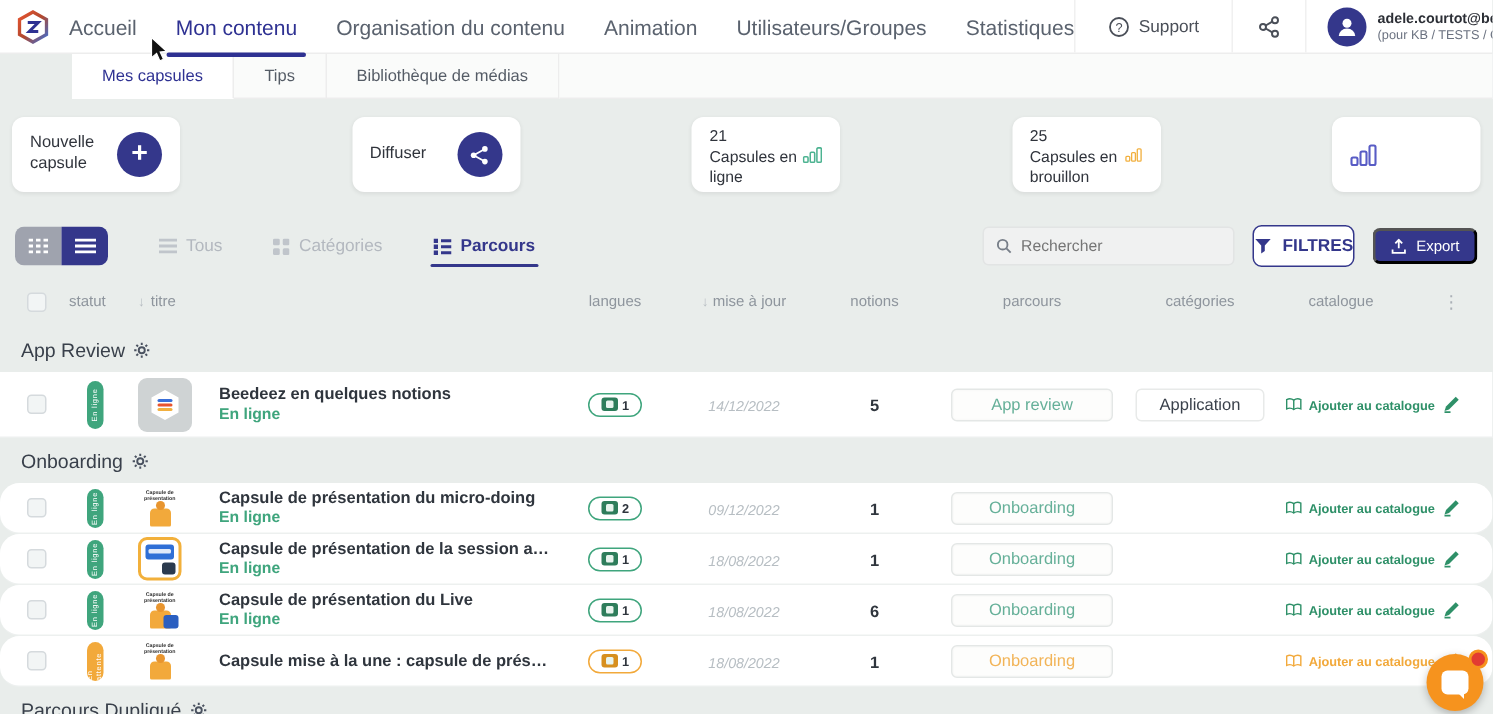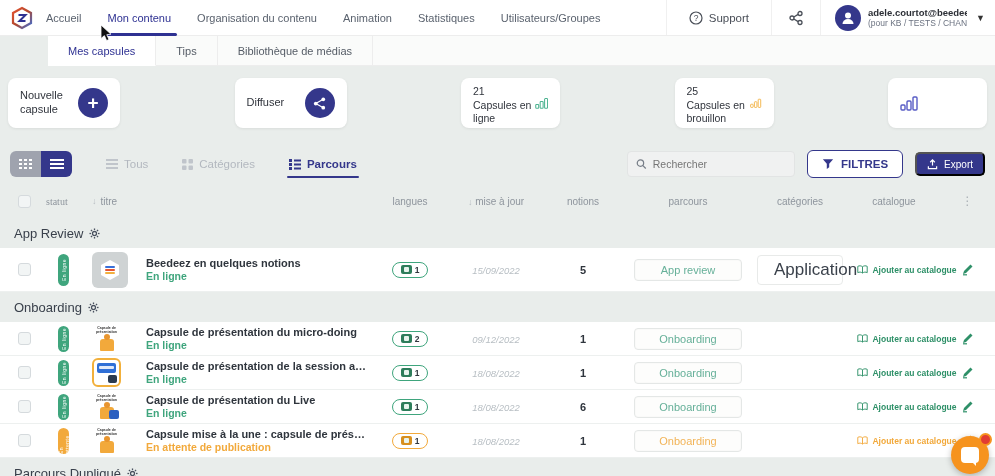--- a/index.html
+++ b/index.html
@@ -3,21 +3,21 @@
 <meta charset="utf-8">
 <style>
   * { margin:0; padding:0; box-sizing:border-box; }
   html,body { width:995px; height:476px; }
   body { font-family:"Liberation Sans","DejaVu Sans",sans-serif; background:#e9edeb; overflow:hidden; position:relative; font-size:12px; color:#3c4450; }
 
   
   .topbar { height:36px; background:#fff; display:flex; align-items:center; border-bottom:1px solid #ededed; position:relative; z-index:5; }
   .logo { width:24px; height:24px; margin:0 12px 0 10px; flex:0 0 auto; }
   .nav { display:flex; align-items:center; gap:26px; }
-  .nav-item { font-size:11px; color:#5a626e; cursor:pointer; white-space:nowrap; position:relative; padding:10px 0; }
+  .nav-item { font-size:14px; color:#5a626e; cursor:pointer; white-space:nowrap; position:relative; padding:10px 0; }
   .nav-item.active { color:#2e3192; font-weight:normal; }
   .nav-item.active::after { content:""; position:absolute; left:-6px; right:-6px; bottom:-2px; height:3px; background:#2e3192; border-radius:2px; }
   .topbar-right { margin-left:auto; display:flex; align-items:center; height:100%; }
   .support { display:flex; align-items:center; gap:6px; padding:0 22px; height:100%; border-left:1px solid #f0f0f0; font-size:11.5px; color:#4a4f58; cursor:pointer; }
   .share-top { display:flex; align-items:center; padding:0 16px; height:100%; border-left:1px solid #f0f0f0; cursor:pointer; }
   .userbox { display:flex; align-items:center; gap:7px; padding:0 10px 0 14px; height:100%; border-left:1px solid #f0f0f0; cursor:pointer; max-width:175px; }
   .avatar { width:26px; height:26px; border-radius:50%; background:#34378b; display:flex; align-items:center; justify-content:center; flex:0 0 auto; }
   .user-meta { width:118px; overflow:hidden; }
   .user-email { font-size:9.5px; font-weight:bold; color:#2c2f36; white-space:nowrap; }
   .user-org { font-size:8.5px; color:#6b7280; white-space:nowrap; }
@@ -46,46 +46,46 @@
   .view-toggle { display:flex; border-radius:6px; overflow:hidden; margin-right:32px; }
   .vt-btn { width:31px; height:26px; display:flex; align-items:center; justify-content:center; cursor:pointer; }
   .vt-grid { background:#9fa3ae; }
   .vt-list { background:#34378b; }
   .seg { display:flex; align-items:center; gap:6px; margin-right:30px; font-size:11.5px; color:#b3b8bf; cursor:pointer; position:relative; padding:6px 2px; }
   .seg.active { color:#34378b; font-weight:bold; }
   .seg.active::after { content:""; position:absolute; left:0; right:0; bottom:-2px; height:2px; background:#34378b; border-radius:2px; }
   .toolbar-right { margin-left:auto; display:flex; align-items:center; gap:12px; }
   .searchbox { width:168px; height:26px; background:#f0f1f1; border:1px solid #e2e4e4; border-radius:4px; display:flex; align-items:center; padding:0 8px; gap:6px; }
   .searchbox input { border:none; outline:none; background:transparent; font-size:10.5px; color:#7a828c; width:100%; font-family:inherit; }
-  .btn-filtres { height:28px; border:1px solid #34378b; border-radius:6px; background:#fff; color:#34378b; font-weight:bold; font-size:11.5px; display:flex; align-items:center; gap:7px; padding:0 14px; cursor:pointer; }
+  .btn-filtres { height:28px; border:1px solid #34378b; border-radius:6px; background:#fff; color:#34378b; font-weight:bold; font-size:11.5px; display:flex; align-items:center; gap:7px; padding:0 0; cursor:pointer; }
   .btn-export { height:24px; border-radius:5px; background:#34378b; color:#fff; font-size:10px; display:flex; align-items:center; gap:6px; padding:0 10px; cursor:pointer; }
 
   
   .thead { display:flex; align-items:center; padding:6px 0 10px 0; font-size:10px; color:#8e959d; }
   .c-check { width:34px; padding-left:18px; display:flex; align-items:center; }
   .checkbox { width:13px; height:13px; border:1.5px solid #d5dadd; border-radius:3px; background:#f2f5f5; cursor:pointer; flex:0 0 auto; }
-  .h-statut { width:58px; padding-left:12px;font-family:Liberation Serif, serif; }
+  .h-statut { width:58px; padding-left:12px; }
   .h-titre { flex:1; display:flex; gap:4px; align-items:center; }
   .sort-arrow { color:#b6bcc1; font-size:9px; cursor:pointer; }
   .c-langues { width:80px; text-align:center; }
   .c-date { width:92px; text-align:center; }
   .c-notions { width:82px; text-align:center; }
   .c-parcours { width:128px; display:flex; justify-content:center; }
   .c-cat { width:96px; display:flex; justify-content:center; }
   .c-catalogue { width:92px; display:flex; justify-content:center; }
   .c-edit { width:55px; display:flex; justify-content:center; }
   .h-dots { color:#aab0b6; font-size:12px; cursor:pointer; }
   .h-center { justify-content:center; text-align:center; }
 
   .section-title { display:flex; align-items:center; gap:6px; padding:8px 0 7px 14px; font-size:13px; color:#39404b; }
   .gear { cursor:pointer; display:inline-flex; }
 
   .row { display:flex; align-items:center; background:#fff; border-bottom:1px solid #edf0ef; }
   .row.tall { height:44px; }
-  .row.slim { height:34px; }
+  .row.slim { height:34px;border-radius:13px; }
   .c-statut { width:58px; display:flex; justify-content:center; }
   .vpill { width:11px; height:32px; border-radius:6px; background:#3fa57d; color:#fff; display:flex; align-items:center; justify-content:center; writing-mode:vertical-rl; transform:rotate(180deg); font-size:5px; letter-spacing:.5px; overflow:hidden; }
   .slim .vpill { height:26px; }
   .pending .vpill { background:#f2a93b; }
   .c-thumb { width:54px; display:flex; align-items:center; }
   .thumb { width:36px; height:36px; border-radius:6px; overflow:hidden; position:relative; cursor:pointer; background:#cfd3d4; }
   .slim .thumb { width:29px; height:29px; }
   .thumb-caption { font-size:3.5px; color:#333; text-align:center; padding-top:2px; line-height:1.2; font-weight:bold; }
   .thumb-logo { background:#cfd3d4; display:flex; align-items:center; justify-content:center; }
   .thumb-doing { background:#fff; }
@@ -104,21 +104,21 @@
   .lang-pill { display:inline-flex; align-items:center; gap:3px; border:1px solid #3fa57d; border-radius:10px; padding:2px 8px; cursor:pointer; }
   .pending .lang-pill { border-color:#f2a93b; }
   .lang-flag { width:11px; height:9px; border-radius:2px; background:#2e7d5b; position:relative; }
   .lang-flag::after { content:""; position:absolute; inset:2px 3px; background:#e8f4ee; border-radius:1px; }
   .pending .lang-flag { background:#d78f1e; }
   .lang-count { font-size:8.5px; font-weight:bold; color:#2f353d; }
   .date { font-size:9.5px; font-style:italic; color:#b7bec3; }
   .notion { font-size:11px; font-weight:bold; color:#2f353d; }
   .parc-pill { border:1px solid #e4e7e6; background:#fdfdfc; border-radius:4px; padding:4px 0; width:108px; text-align:center; font-size:11px; color:#66b099; cursor:pointer; box-shadow:inset 0 0 0 1px rgba(0,0,0,.01); }
   .pending .parc-pill { color:#f2b458; }
-  .cat-pill { border:1px solid #e8eae9; background:#fff; border-radius:4px; padding:4px 16px; width:86px; text-align:center; font-size:17px; color:#3a414b; cursor:pointer; }
+  .cat-pill { border:1px solid #e8eae9; background:#fff; border-radius:4px; padding:4px 4px; width:86px; text-align:center; font-size:11px; color:#3a414b; cursor:pointer; }
   .catalogue-link { display:inline-flex; align-items:center; gap:4px; color:#2e9068; font-size:8.5px; font-weight:bold; cursor:pointer; white-space:nowrap;margin-left:26px; }
   .pending .catalogue-link { color:#f2a93b; }
   .edit-btn { cursor:pointer; display:inline-flex; }
 
   
   .cursor { position:absolute; left:100px; top:25px; z-index:50; pointer-events:none; }
   .chat-widget { position:absolute; right:6px; bottom:2px; width:38px; height:38px; border-radius:50%; background:#f6931e; display:flex; align-items:center; justify-content:center; box-shadow:0 2px 6px rgba(0,0,0,.25); cursor:pointer; z-index:40; }
   .chat-glyph { width:18px; height:16px; background:#fff; border-radius:4px; position:relative; }
   .chat-glyph::after { content:""; position:absolute; bottom:-3px; right:3px; width:6px; height:6px; background:#fff; clip-path:polygon(0 0,100% 0,100% 100%); }
   .chat-badge { position:absolute; top:-3px; right:-3px; width:13px; height:13px; border-radius:50%; background:#e23c32; border:2px solid #f6931e; }
@@ -136,22 +136,22 @@
     </linearGradient>
       </defs>
     <polygon points="12,2 21,7 21,17 12,22 3,17 3,7" fill="#fff" stroke="url(#lg)" stroke-width="2.2"></polygon>
     <path d="M8.5 9 h7 l-6 6 h6" stroke="#2e3192" stroke-width="2" fill="none"></path>
   </svg>
   <div class="nav">
     <div class="nav-item">Accueil</div>
     <div class="nav-item active">Mon contenu</div>
     <div class="nav-item">Organisation du contenu</div>
     <div class="nav-item">Animation</div>
+    <div class="nav-item">Utilisateurs/Groupes</div>
     <div class="nav-item">Statistiques</div>
-    <div class="nav-item">Utilisateurs/Groupes</div>
   </div>
   <div class="topbar-right">
     <div class="support">
       <svg width="14" height="14" viewBox="0 0 14 14">
         <circle cx="7" cy="7" r="6" fill="none" stroke="#4a4f58" stroke-width="1.2"></circle>
         <text x="7" y="10" font-size="8.5" text-anchor="middle" fill="#4a4f58" font-family="Liberation Sans,sans-serif">?</text>
       </svg>
       <span>Support</span>
     </div>
     <div class="share-top">
@@ -385,21 +385,21 @@
     </div>
   </div>
   <div class="c-title">
     <div class="row-title">Beedeez en quelques notions</div>
     <div class="row-status">En ligne</div>
   </div>
   <div class="c-langues"><span class="lang-pill">
         <span class="lang-flag"></span>
         <span class="lang-count">1</span>
       </span></div>
-  <div class="c-date"><span class="date">15/09/2022</span></div>
+  <div class="c-date"><span class="date">14/12/2022</span></div>
   <div class="c-notions"><span class="notion">5</span></div>
   <div class="c-parcours">
       <span class="parc-pill">App review</span>
     </div>
   <div class="c-cat">
       <span class="cat-pill">Application</span>
     </div>
   <div class="c-catalogue">
     <span class="catalogue-link">
       <svg width="11" height="9" viewBox="0 0 14 11">
@@ -585,21 +585,20 @@
       <span class="vpill">En attente</span>
     </div>
   <div class="c-thumb">
     <div class="thumb thumb-doing">
       <div class="thumb-caption">Capsule de présentation</div>
       <div class="fig"></div>
     </div>
   </div>
   <div class="c-title">
     <div class="row-title">Capsule mise à la une : capsule de présentation</div>
-    <div class="row-status">En attente de publication</div>
   </div>
   <div class="c-langues"><span class="lang-pill">
         <span class="lang-flag"></span>
         <span class="lang-count">1</span>
       </span></div>
   <div class="c-date"><span class="date">18/08/2022</span></div>
   <div class="c-notions"><span class="notion">1</span></div>
   <div class="c-parcours">
       <span class="parc-pill">Onboarding</span>
     </div>

